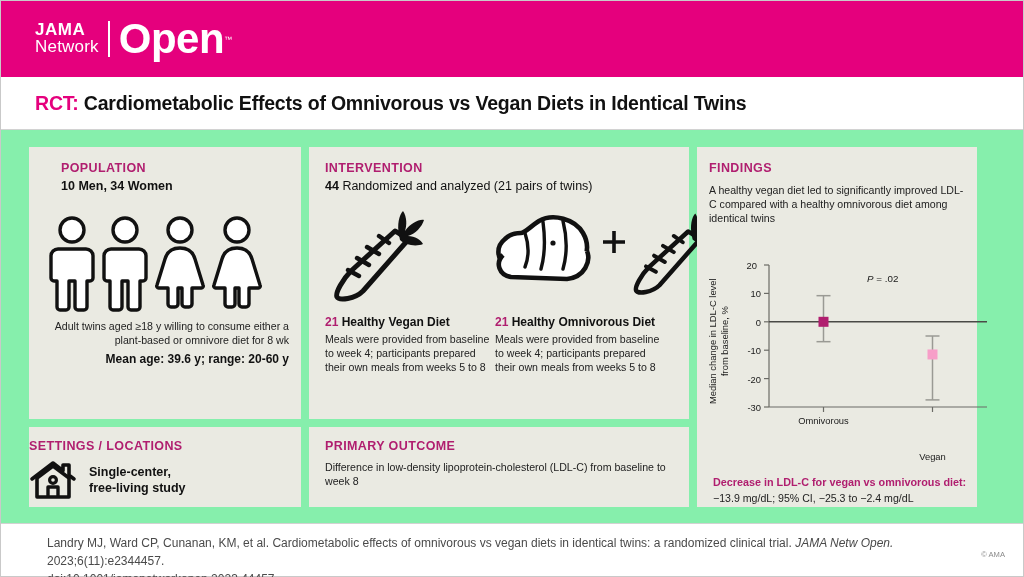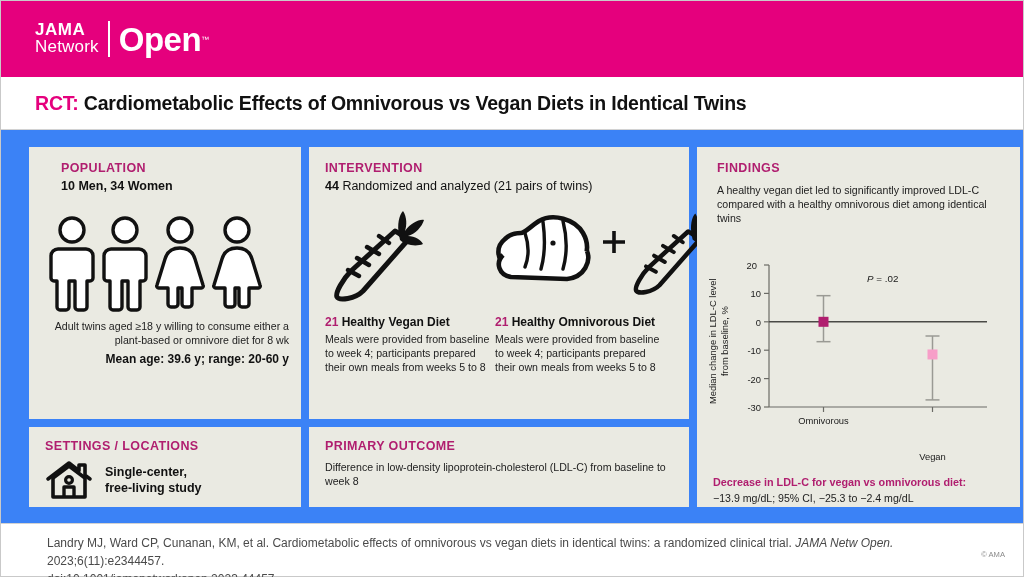--- a/index.html
+++ b/index.html
@@ -7,41 +7,41 @@
     width:1024px;height:577px;
     background:#ffffff;
     font-family:"Liberation Sans", sans-serif;
     overflow:hidden;
     position:relative;
   }
   .page{
     position:absolute;inset:0;
     border:1px solid #c9c9c9;
     box-sizing:border-box;
-    background:#3b82f6;
+    background:#86efac;
     text-decoration:underline;
   }
 
   
   .brandbar{
     position:absolute;left:0;top:0;width:100%;height:76px;
     background:#e5007d;
   }
   .logo{
     position:absolute;left:34px;top:16px;
     display:flex;align-items:center;height:44px;color:#fff;
   }
   .logo-left{
     display:flex;flex-direction:column;align-items:flex-start;
     line-height:0.98;padding-right:9px;
   }
   .logo-jama{font-size:17px;font-weight:bold;letter-spacing:0.5px;}
   .logo-network{font-size:17px;font-weight:normal;letter-spacing:0.2px;}
   .logo-rule{width:2px;height:36px;background:#fff;margin-right:9px;}
-  .logo-open{font-size:33px;font-weight:bold;letter-spacing:-0.5px;line-height:1;}
+  .logo-open{font-size:42px;font-weight:bold;letter-spacing:-0.5px;line-height:1;}
   .logo-tm{font-size:8px;vertical-align:super;font-weight:normal;}
 
   .titlebar{
     position:absolute;left:0;top:76px;width:100%;height:52px;
     background:#fff;
     border-bottom:1px solid #d2d2d2;
     display:flex;align-items:center;
   }
   .title{
     padding-left:34px;font-size:19.5px;font-weight:bold;color:#111;
@@ -73,29 +73,29 @@
 
   
   #intervention{left:308px;top:146px;width:380px;height:272px;padding:14px 16px;}
   .food-row{position:absolute;left:12px;top:56px;width:360px;height:105px;}
   .arms{position:absolute;left:16px;top:168px;width:352px;display:flex;gap:4px;}
   .arm{width:166px;}
   .arm-h{font-size:12px;font-weight:bold;color:#111;margin-bottom:3px;}
   .arm-h .n{color:#b01e6f;}
 
   
-  #findings{left:696px;top:146px;width:323px;height:360px;padding:14px 20px;}
+  #findings{left:696px;top:146px;width:280px;height:360px;padding:14px 12px;}
   .find-txt{margin-top:8px;}
   .chartwrap{position:absolute;left:8px;top:104px;width:288px;height:190px;}
   .concl{position:absolute;left:16px;top:328px;width:272px;}
   .concl-h{font-size:10.8px;font-weight:bold;color:#b01e6f;line-height:1.35;}
   .concl-b{font-size:10.6px;color:#222;margin-top:2px;}
 
   
-  #settings{left:28px;top:426px;width:272px;height:80px;padding:12px 16px;}
+  #settings{left:28px;top:426px;width:272px;height:80px;padding:12px 0;}
   .set-row{display:flex;align-items:center;gap:12px;margin-top:6px;}
   .set-txt{font-size:12.5px;font-weight:bold;color:#111;line-height:1.28;}
 
   
   #outcome{left:308px;top:426px;width:380px;height:80px;padding:12px 16px;}
   .out-txt{margin-top:7px;width:348px;}
 
   
   .footer{
     position:absolute;left:0;bottom:0;width:100%;height:52px;

